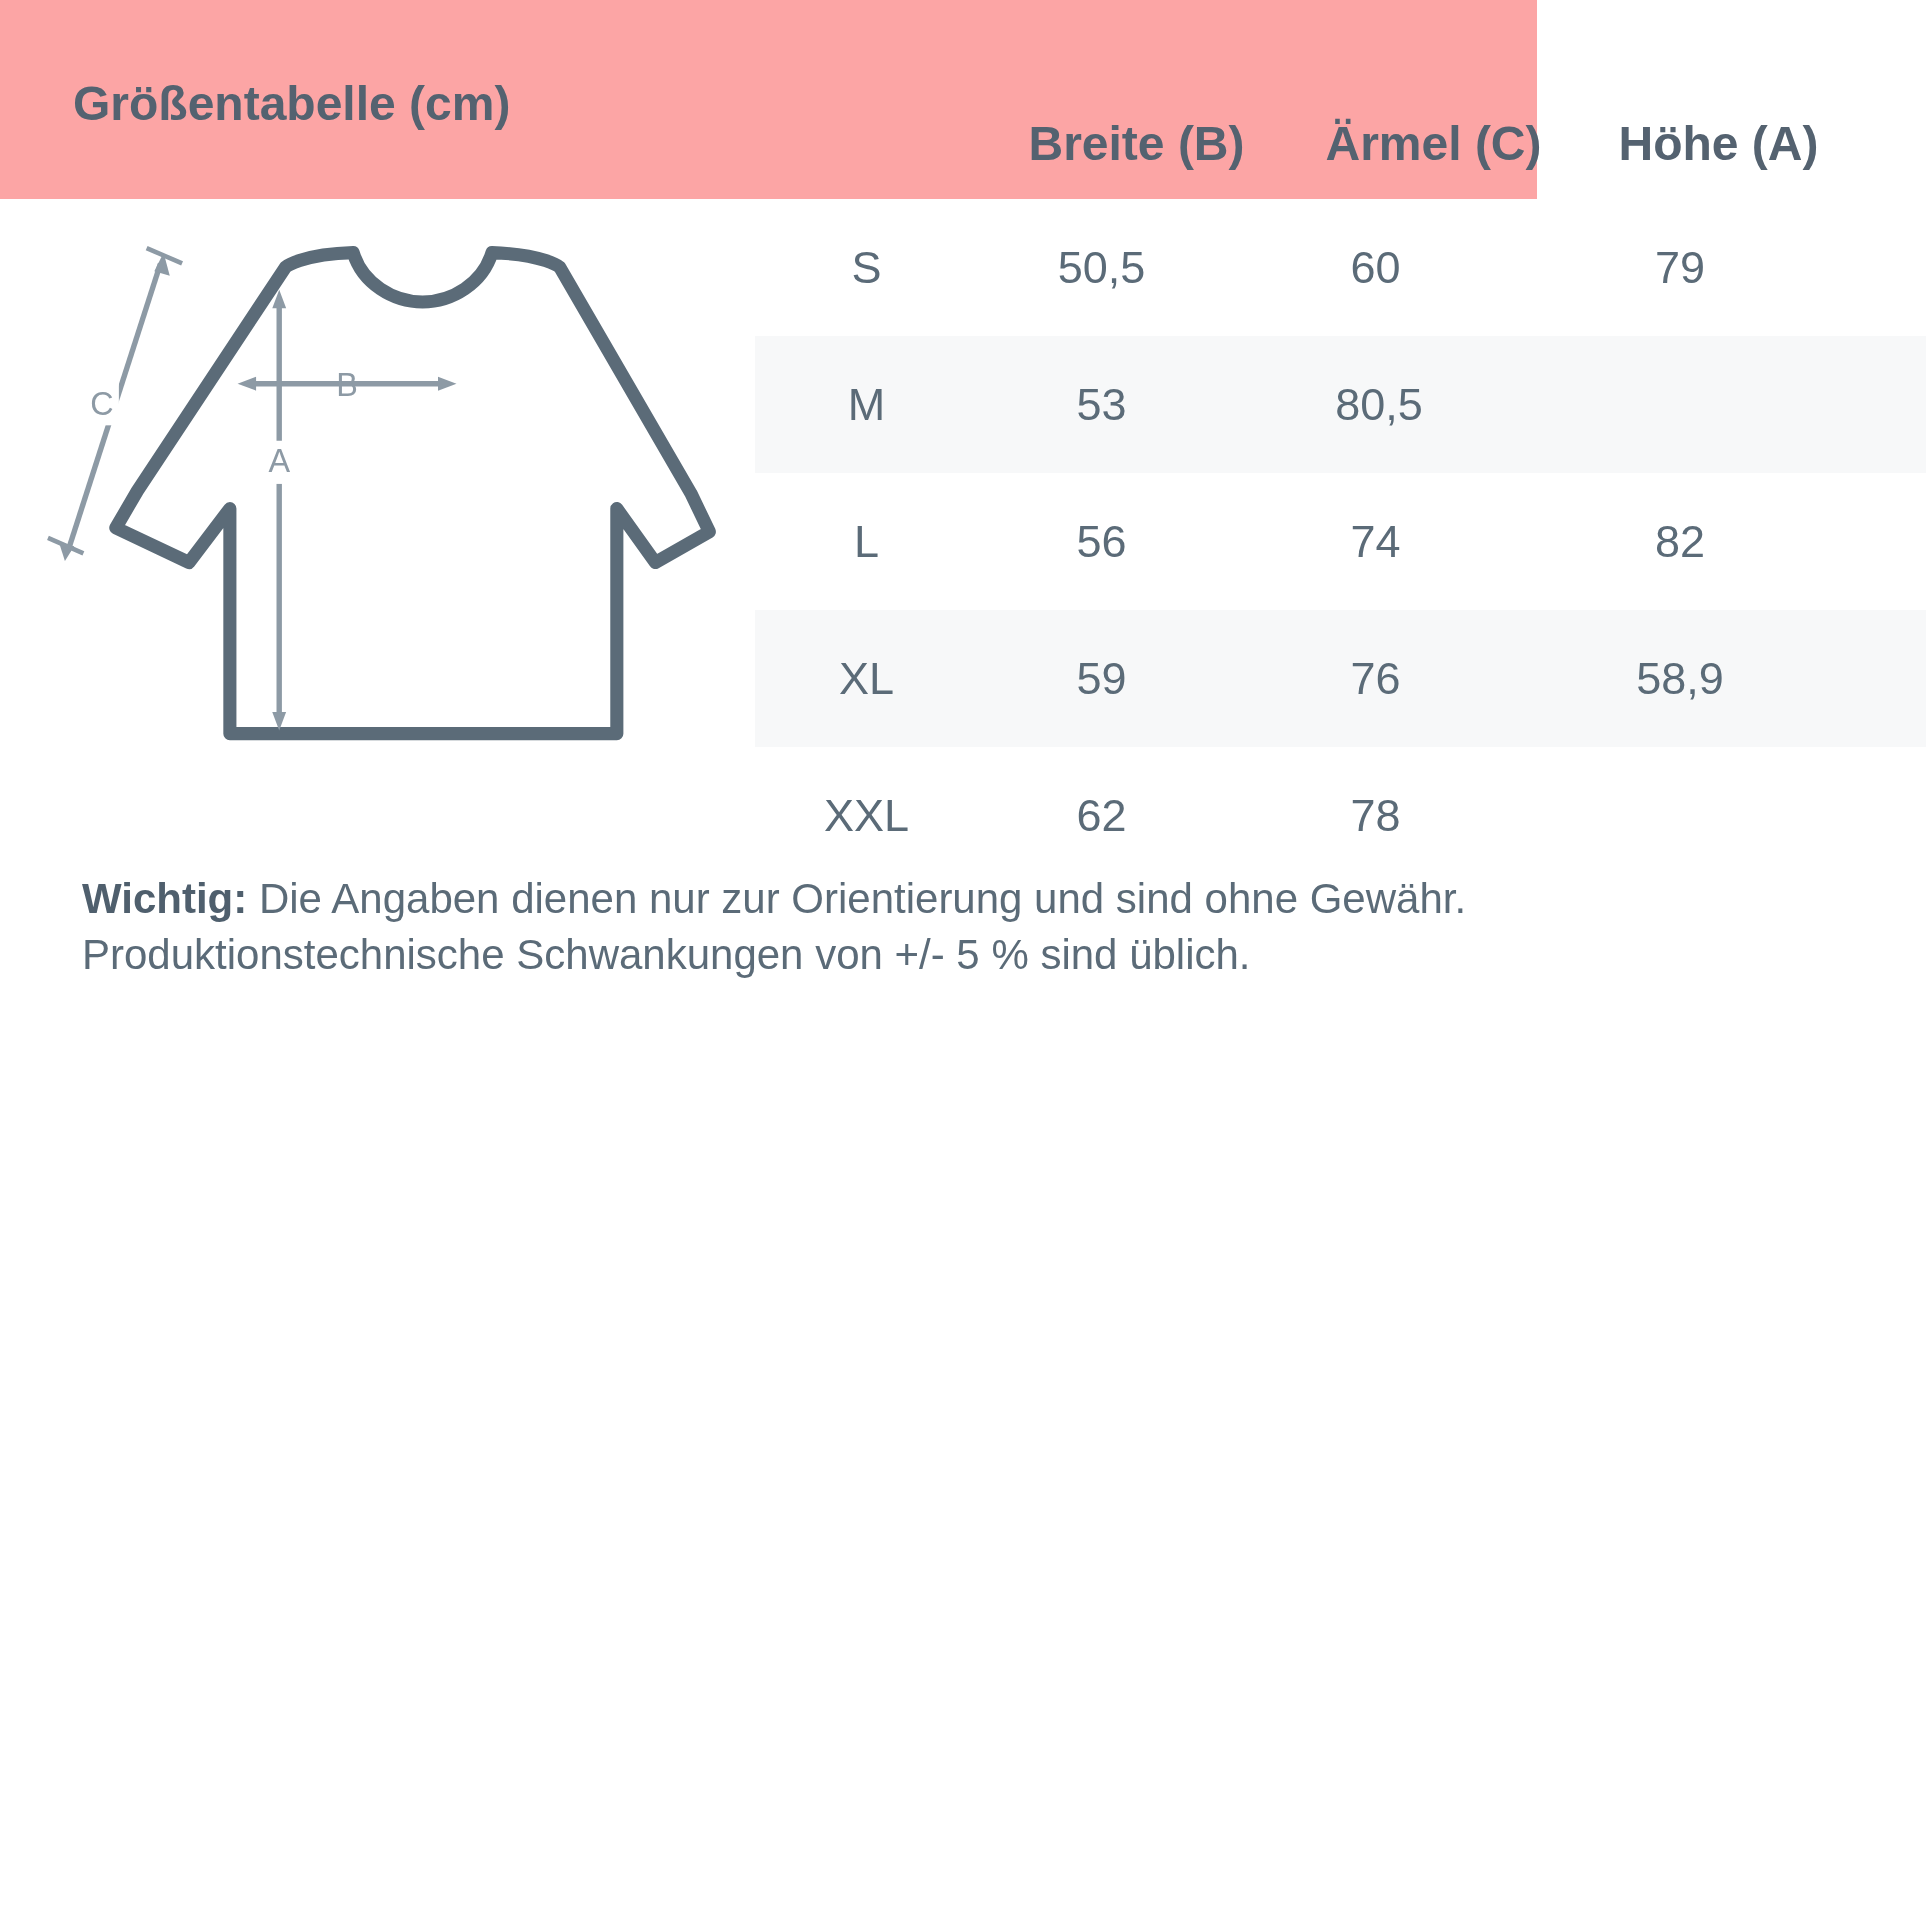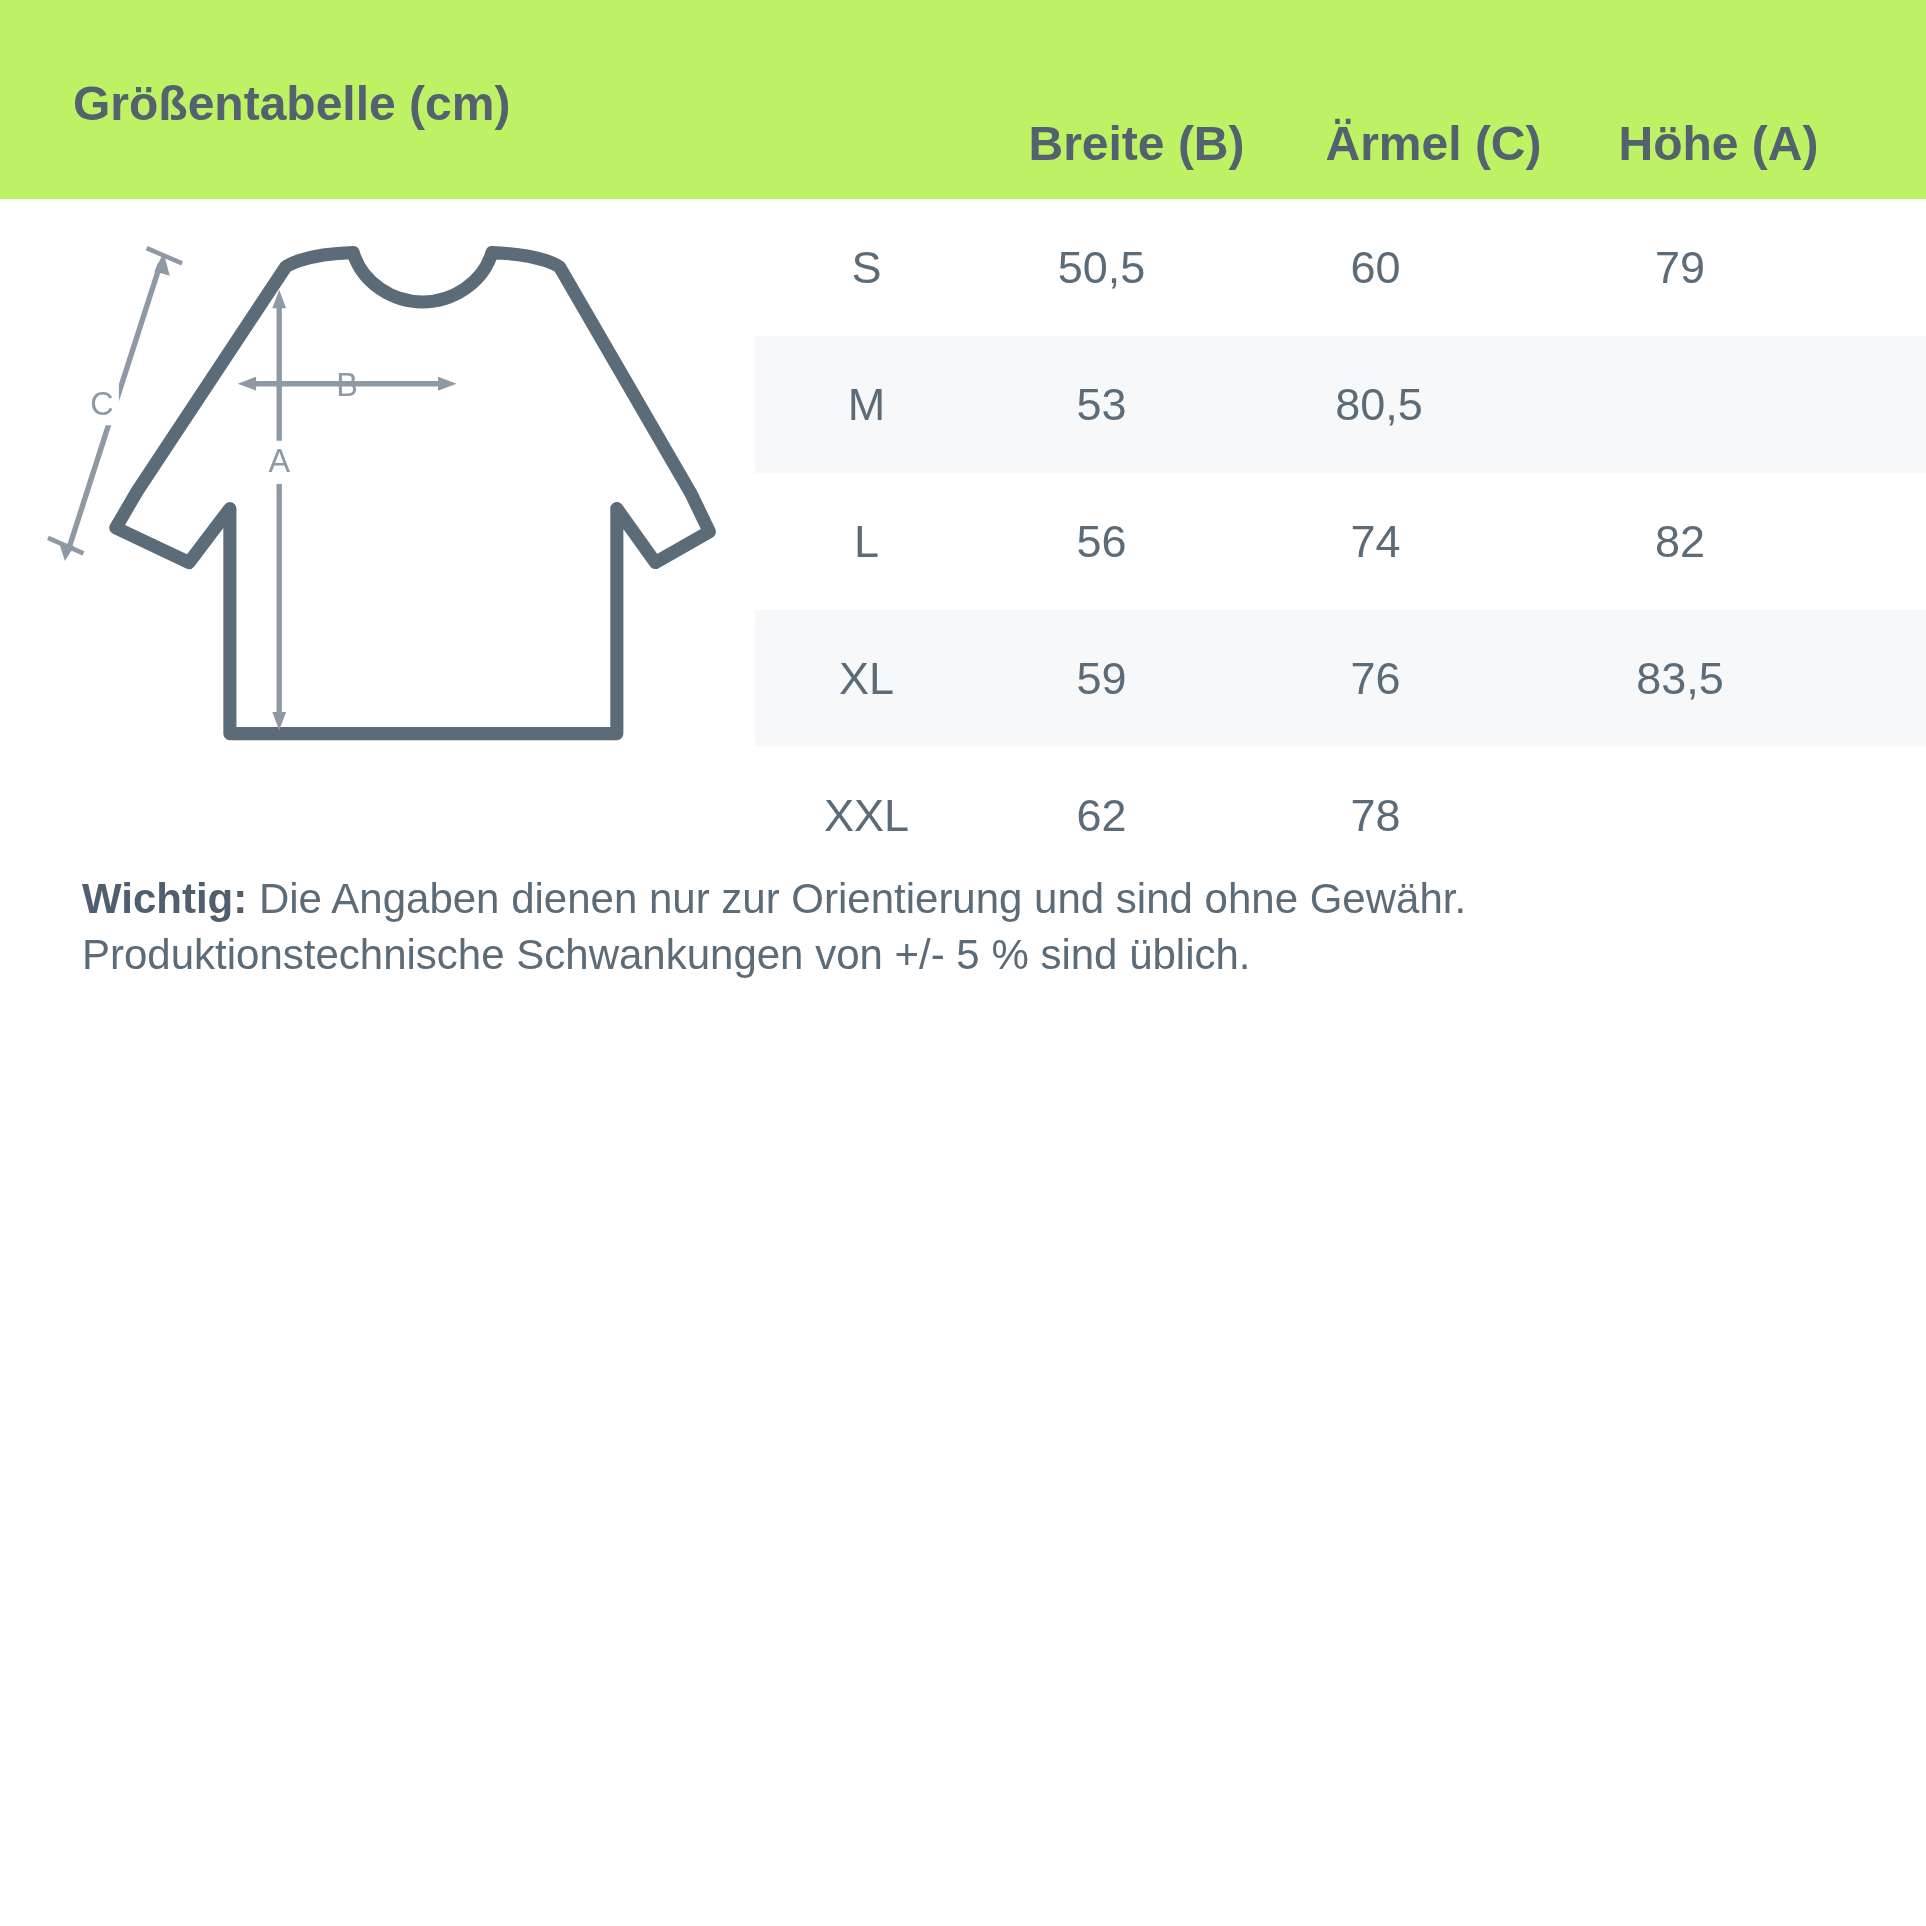--- a/index.html
+++ b/index.html
@@ -18,23 +18,23 @@
     width: 1926px;
     height: 1926px;
     position: relative;
     box-sizing: border-box;
   }
   
   .header {
     position: absolute;
     left: 0;
     top: 0;
-    width: 1926px;
+    width: 1537px;
     height: 199px;
-    background: #bef264;
+    background: #fca5a5;
     display: flex;
     align-items: center;
     box-sizing: border-box;
   }
   .header-title {
     position: absolute;
     left: 73px;
     top: 76px;
     font-size: 48px;
     font-weight: bold;
@@ -196,21 +196,21 @@
       <div class="cell c-size">L</div>
       <div class="cell c-b">56</div>
       <div class="cell c-h">74</div>
       <div class="cell c-c">82</div>
     </div>
 
     <div class="row alt">
       <div class="cell c-size">XL</div>
       <div class="cell c-b">59</div>
       <div class="cell c-h">76</div>
-      <div class="cell c-c">83,5</div>
+      <div class="cell c-c">58,9</div>
     </div>
 
     <div class="row">
       <div class="cell c-size">XXL</div>
       <div class="cell c-b">62</div>
       <div class="cell c-h">78</div>
     </div>
 
   </div>
 

